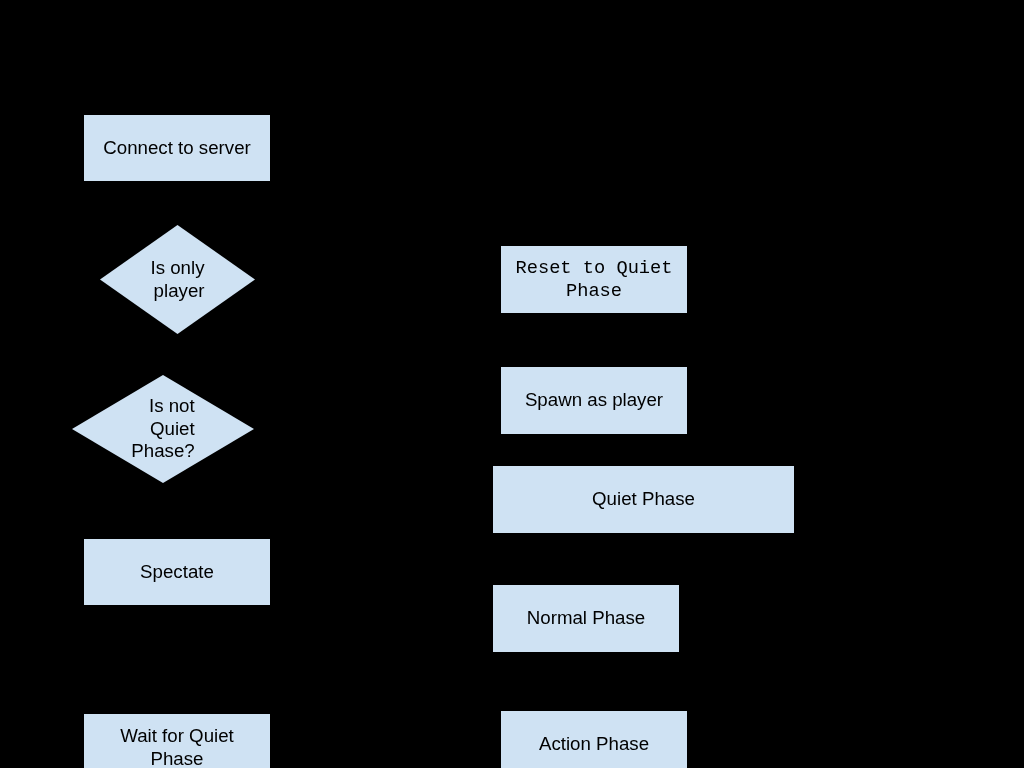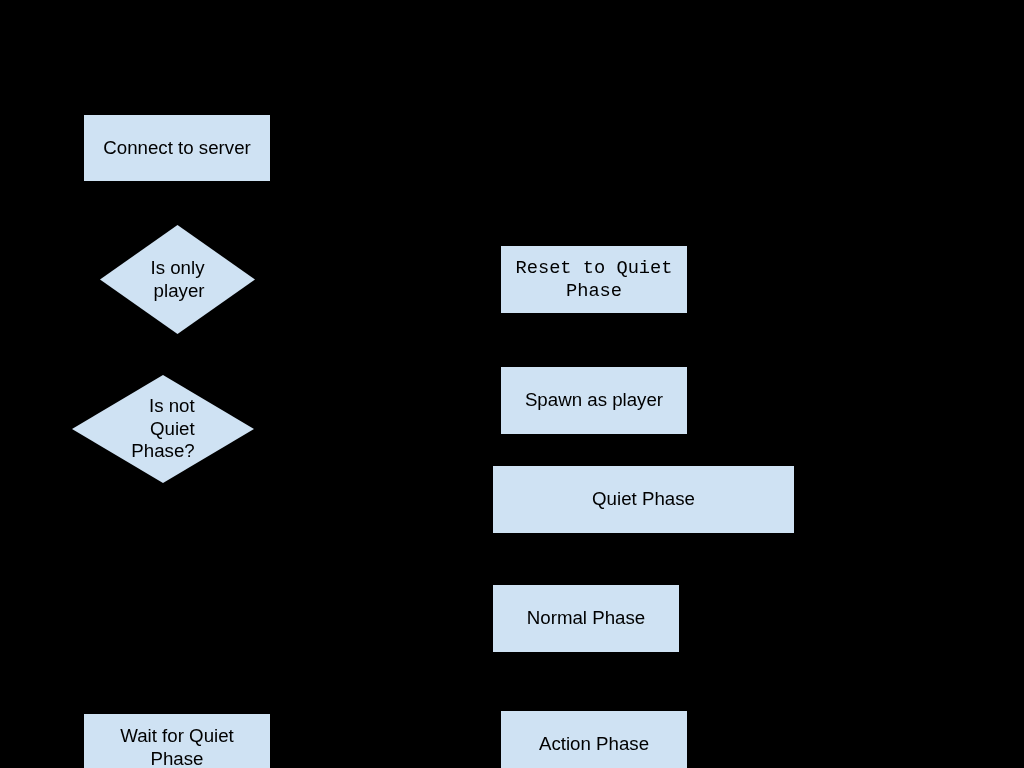--- a/index.html
+++ b/index.html
@@ -55,20 +55,23 @@
     <span class="label left">Is only
 player</span>
   </div>
 
   <div class="node diamond" style="left: 72px; top: 328px; width: 182px; height: 108px;">
     <span class="label left">Is not
 Quiet
 Phase?</span>
   </div>
 
+  <div class="node rect" style="left: 83px; top: 491px; width: 188px; height: 68px;">
+    <span class="label">Spectate</span>
+  </div>
 
   <div class="node rect" style="left: 83px; top: 666px; width: 188px; height: 69px;">
     <span class="label">Wait for Quiet
 Phase</span>
   </div>
 
   <div class="node rect" style="left: 500px; top: 198px; width: 188px; height: 69px; font-family: Liberation Mono, monospace;">
     <span class="label">Reset to Quiet
 Phase</span>
   </div>

